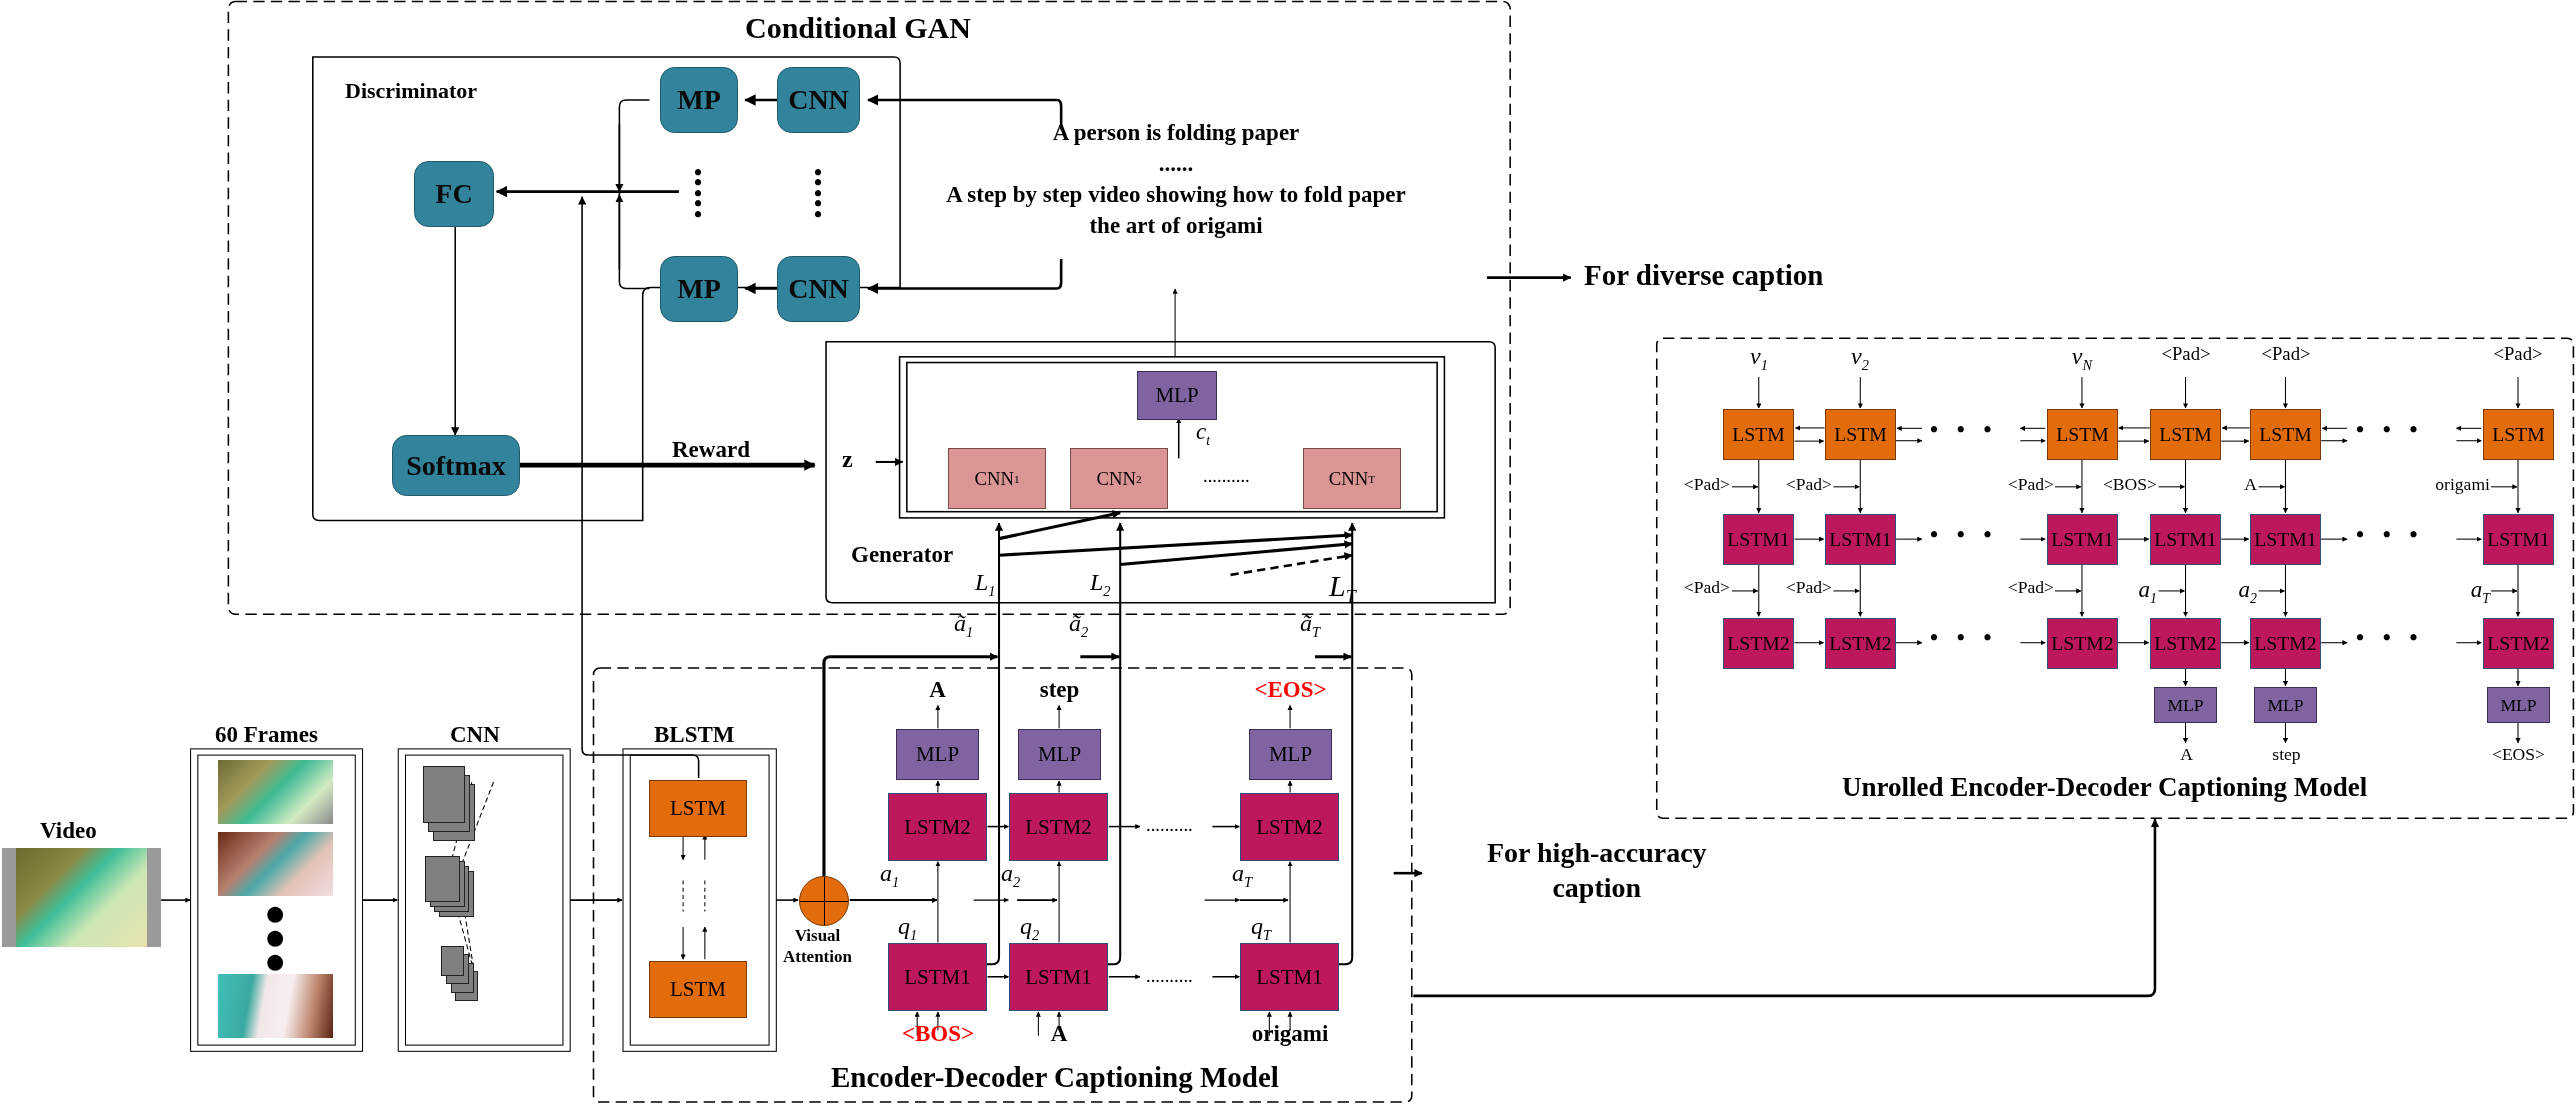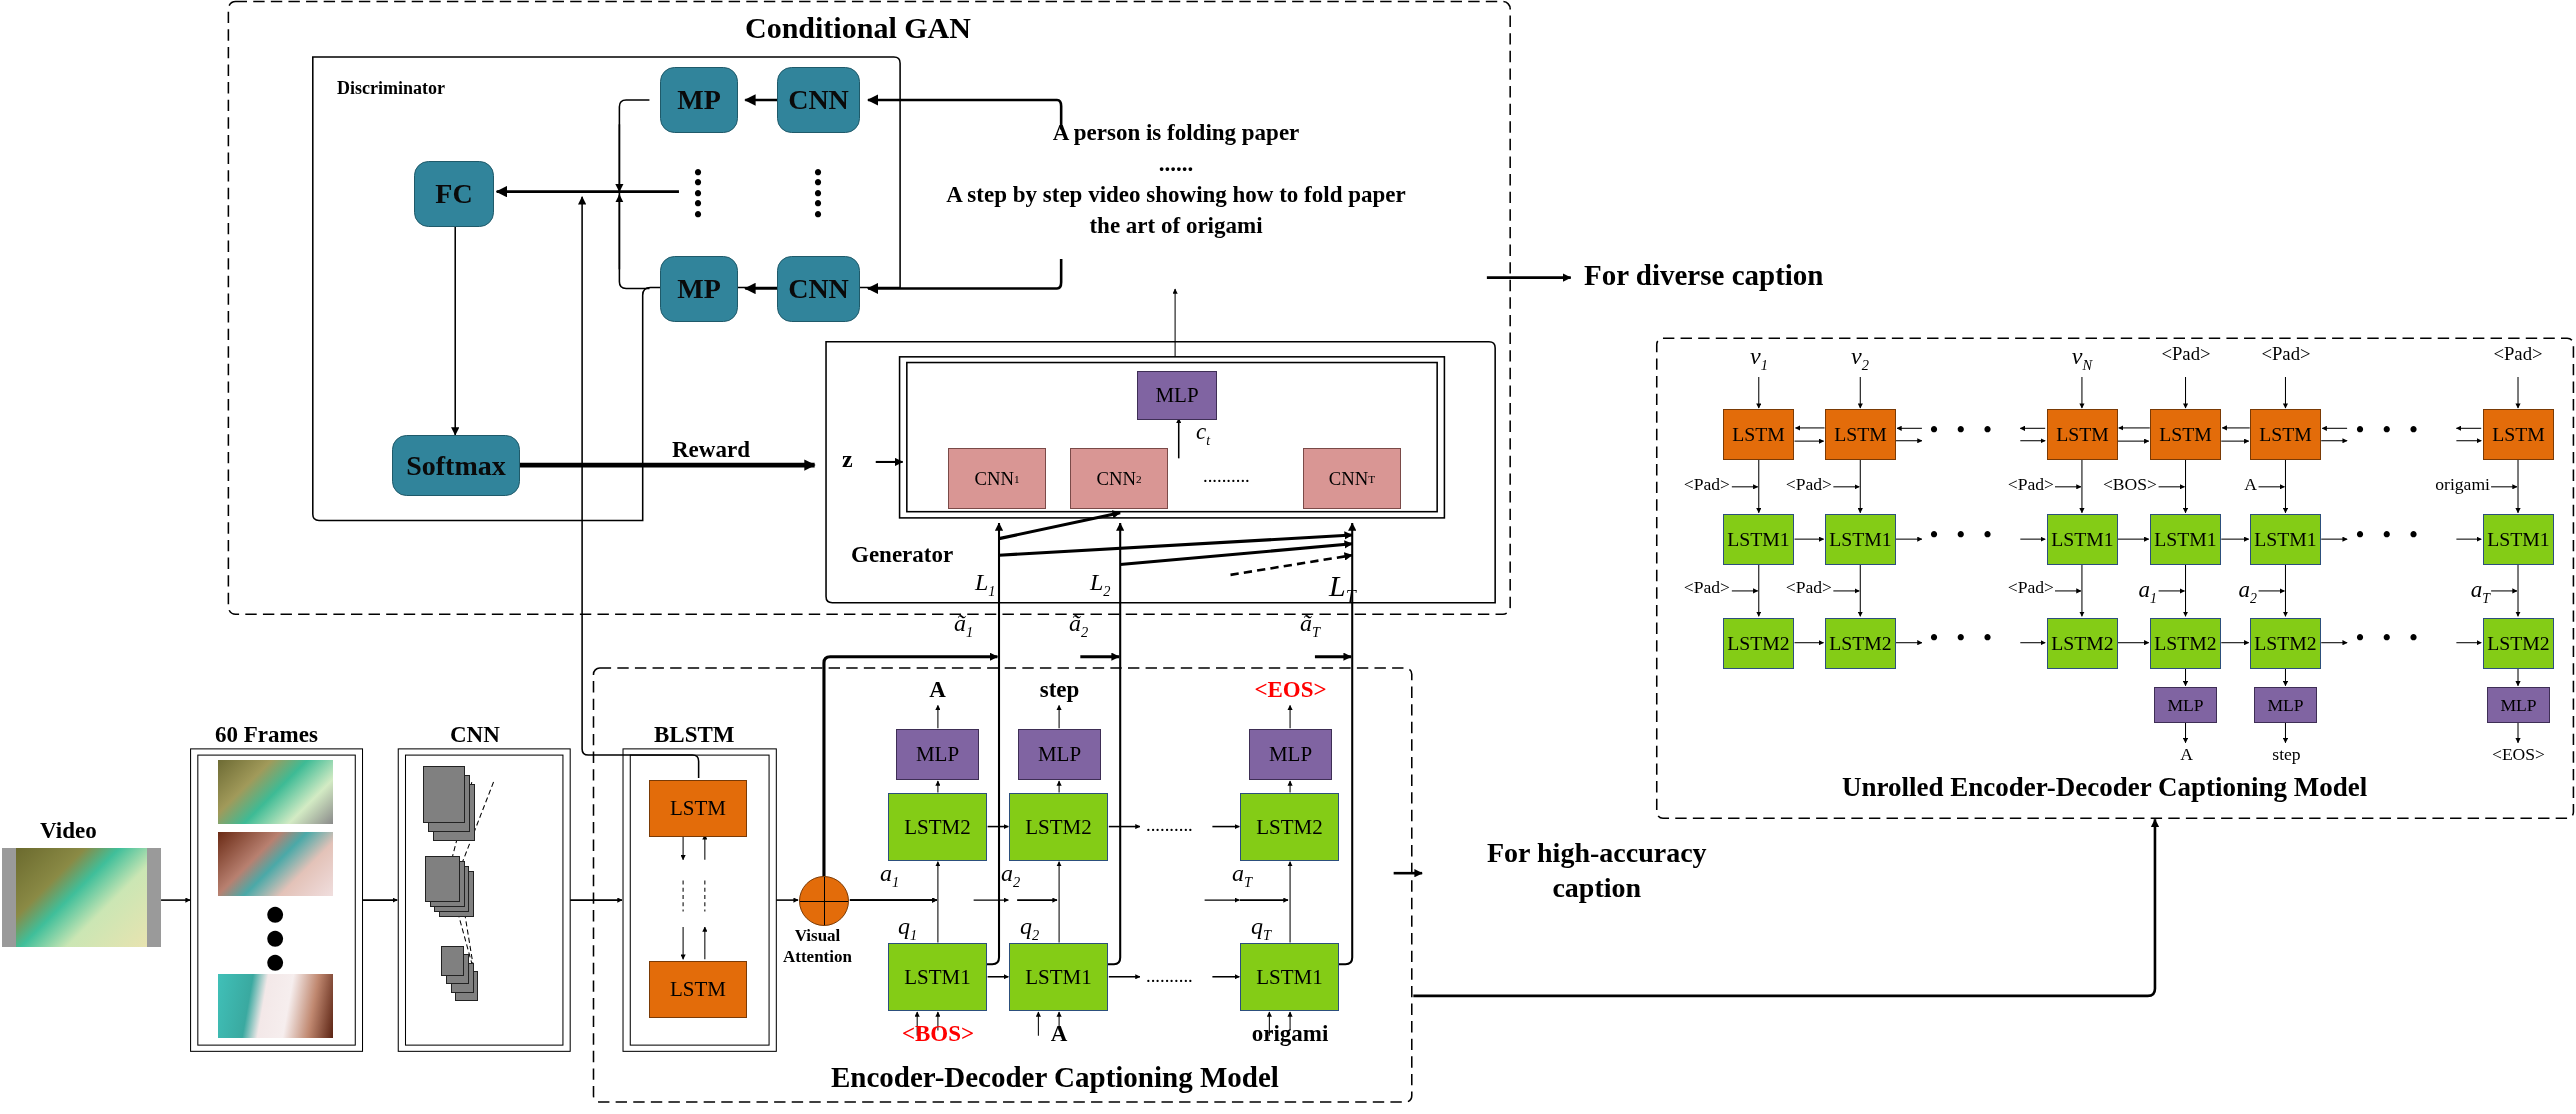--- a/index.html
+++ b/index.html
@@ -3,21 +3,21 @@
 <meta charset="utf-8">
 <style>
   html,body{margin:0;padding:0;background:#ffffff;}
   body{width:2576px;height:1114px;position:relative;overflow:hidden;font-family:"Liberation Serif","DejaVu Serif",serif;color:#000;}
   #stage{position:absolute;left:0;top:0;width:2576px;height:1114px;}
   .lbl{position:absolute;white-space:nowrap;font-family:"Liberation Serif","DejaVu Serif",serif;}
   .bold{font-weight:bold;}
   .box{position:absolute;display:flex;align-items:center;justify-content:center;box-sizing:border-box;font-family:"Liberation Serif","DejaVu Serif",serif;color:#000;}
   .teal{background:#31849b;border:1.6px solid #1f5a6a;border-radius:14.5px;font-weight:bold;font-size:28px;color:#0a0a0a;}
   .orange{background:#e36c0a;border:1px solid #7a3a05;font-size:21px;}
-  .blue{background:#84cc16;border:1px solid #2c4f7c;font-size:21px;}
+  .blue{background:#be185d;border:1px solid #2c4f7c;font-size:21px;}
   .purple{background:#8064a2;border:1px solid #3e2e55;font-size:21px;}
   .pink{background:#d99694;border:1px solid #7a4a48;font-size:18.7px;}
   .gray{background:#808080;border:1.6px solid #222;}
   .frame{position:absolute;box-sizing:border-box;overflow:hidden;}
   .red{color:#ff0000;}
   .it{font-style:italic;}
   sub{font-size:60%;}
 </style>
 </head>
 <body>
@@ -205,21 +205,21 @@
         <line x1="4481" y1="1041" x2="4531" y2="1041" stroke="#000" stroke-width="2" marker-end="url(#ah)"></line>
         <line x1="4742" y1="1041" x2="4790" y2="1041" stroke="#000" stroke-width="2" marker-end="url(#ah)"></line>
         <line x1="4481" y1="1241" x2="4531" y2="1241" stroke="#000" stroke-width="2" marker-end="url(#ah)"></line>
         <line x1="4742" y1="1241" x2="4790" y2="1241" stroke="#000" stroke-width="2" marker-end="url(#ah)"></line>
         <line x1="4531" y1="827" x2="4483" y2="827" stroke="#000" stroke-width="2" marker-end="url(#ah)"></line>
         <line x1="4790" y1="827" x2="4742" y2="827" stroke="#000" stroke-width="2" marker-end="url(#ah)"></line>
       </g>
   </svg>
 
   <div class="lbl bold" style="left:745px;top:11.4px;font-size:30px;">Conditional GAN</div>
-  <div class="lbl bold" style="left:337px;top:78px;font-size:18px;">Discriminator</div>
+  <div class="lbl bold" style="left:345px;top:78px;font-size:22px;">Discriminator</div>
 
   <div class="box teal" style="left:660px;top:67px;width:78px;height:66px;">MP</div>
   <div class="box teal" style="left:777px;top:67px;width:83px;height:66px;">CNN</div>
   <div class="box teal" style="left:660px;top:256px;width:78px;height:66px;">MP</div>
   <div class="box teal" style="left:777px;top:256px;width:83px;height:66px;">CNN</div>
   <div class="box teal" style="left:414px;top:161px;width:80px;height:66px;">FC</div>
   <div class="box teal" style="left:392px;top:435px;width:128px;height:61px;">Softmax</div>
 
   <div class="lbl bold" style="left:694px;top:168px;font-size:23px;line-height:10.4px;">•<br>•<br>•<br>•<br>•</div>
   <div class="lbl bold" style="left:814px;top:168px;font-size:23px;line-height:10.4px;">•<br>•<br>•<br>•<br>•</div>

